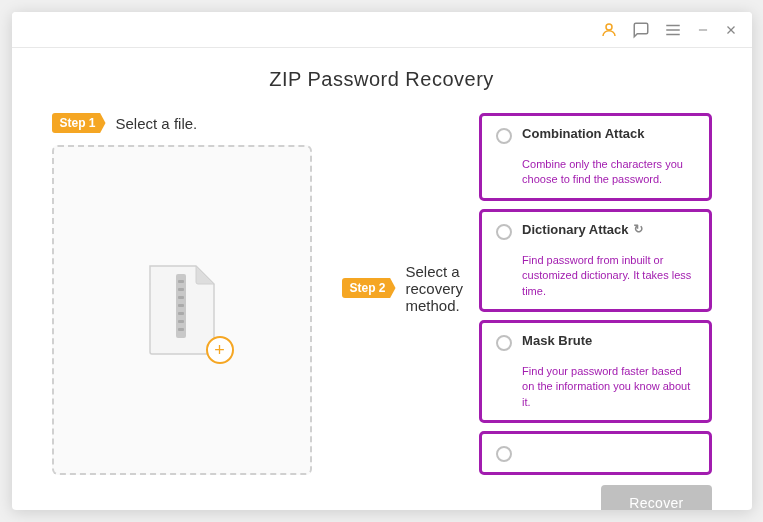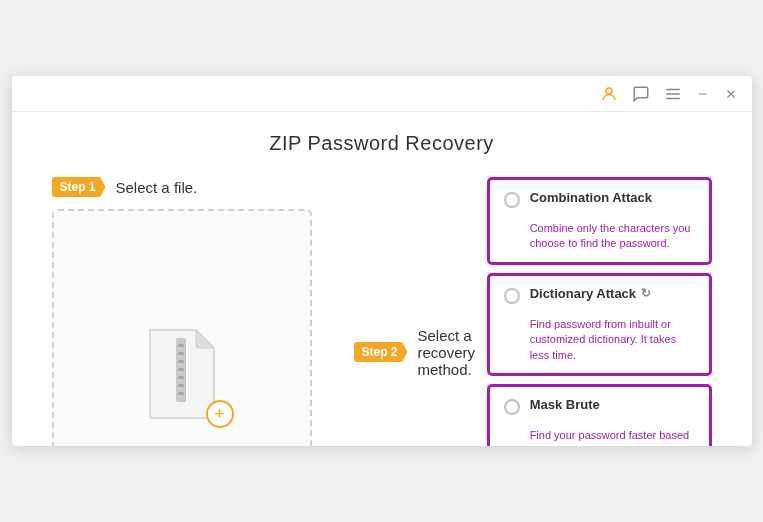--- a/index.html
+++ b/index.html
@@ -8,21 +8,21 @@
       background: #f0f0f0;
       display: flex;
       justify-content: center;
       align-items: center;
       width: 763px;
       height: 522px;
       overflow: hidden;
     }
     .window {
       width: 740px;
-      height: 370px;
+      height: 498px;
       background: #ffffff;
       border-radius: 4px;
       box-shadow: 0 2px 16px rgba(0,0,0,0.15);
       display: flex;
       flex-direction: column;
       overflow: hidden;
     }
     .titlebar {
       display: flex;
       align-items: center;
@@ -54,21 +54,21 @@
       text-align: center;
       font-size: 20px;
       font-weight: 400;
       color: #333;
       margin-bottom: 22px;
       letter-spacing: 0.5px;
     }
     .main-area {
       display: flex;
       flex: 1;
-      gap: 42px;
+      gap: 30px;
     }
     
     .left-panel {
       flex: 0 0 260px;
       display: flex;
       flex-direction: column;
     }
     .step-header {
       display: flex;
       align-items: center;

